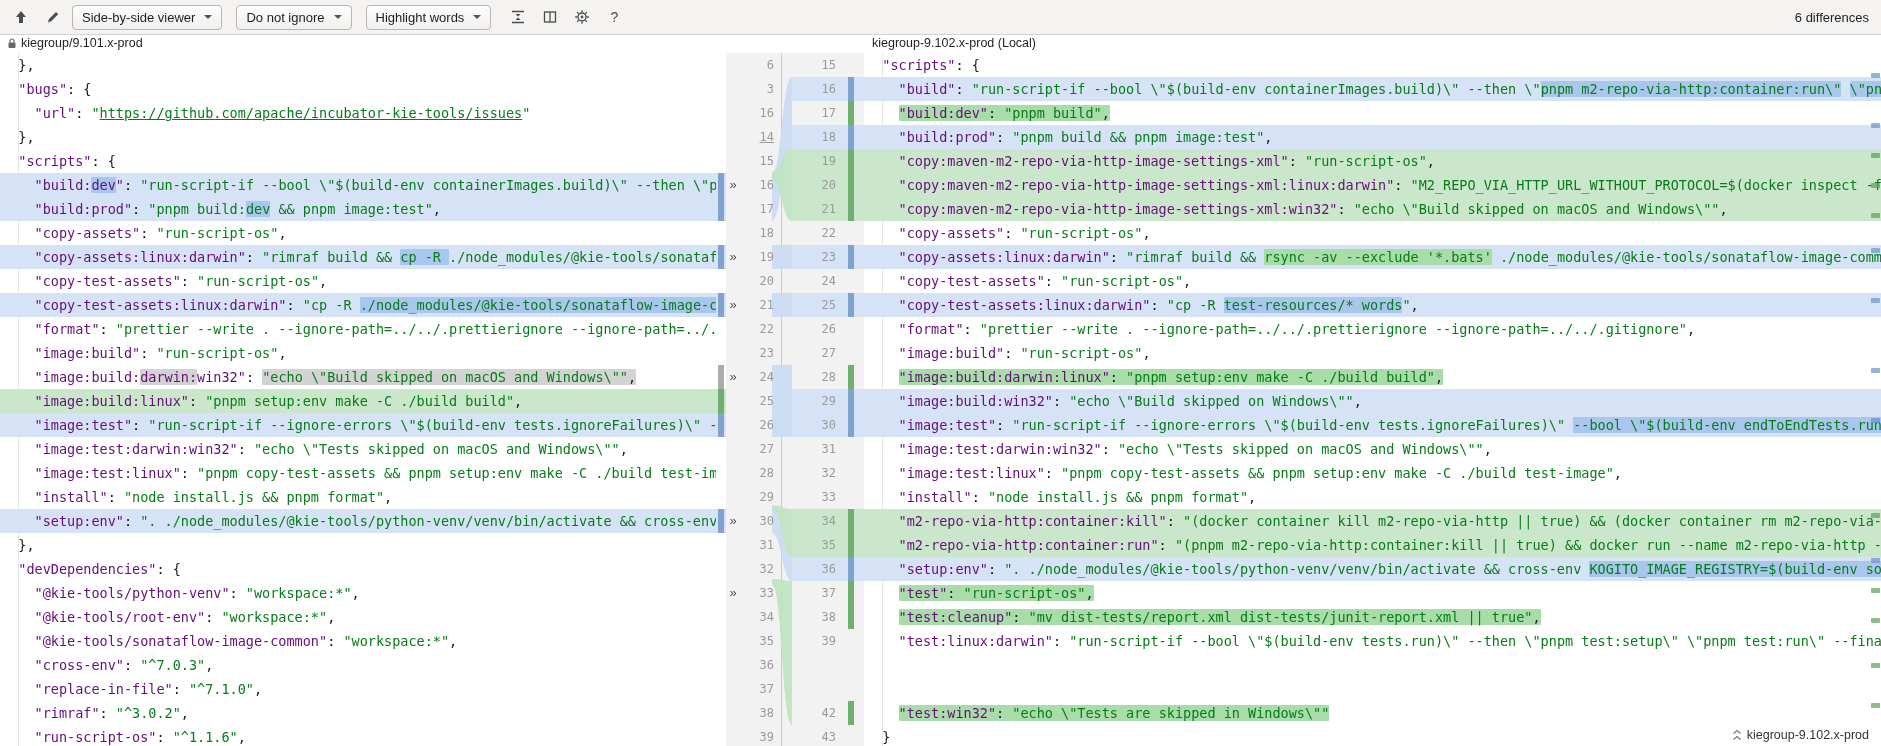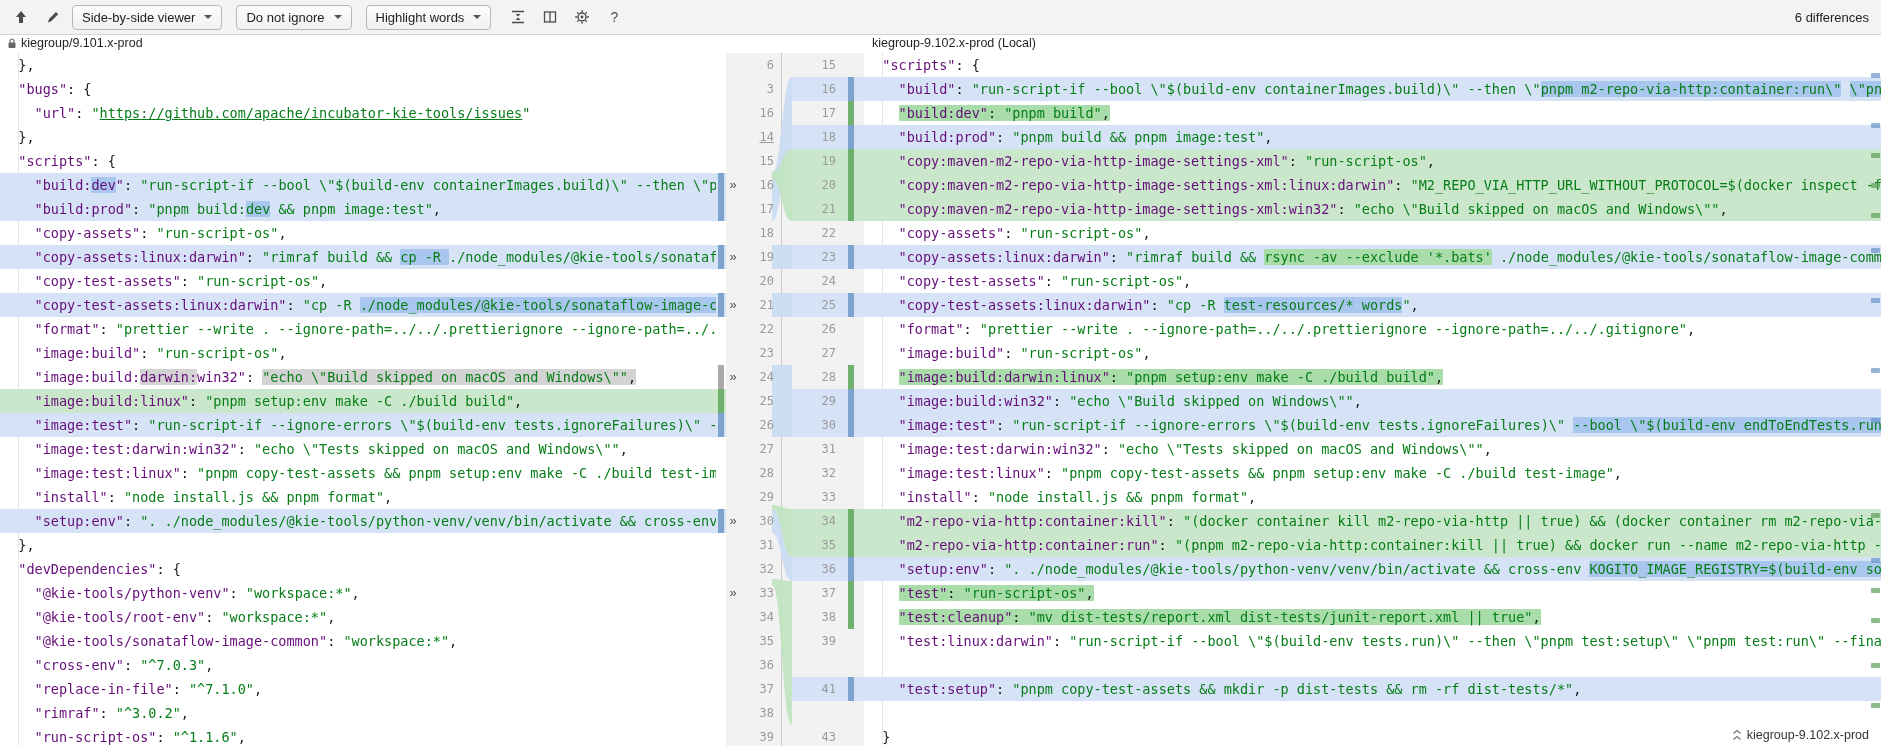--- a/index.html
+++ b/index.html
@@ -405,24 +405,24 @@
         </div>
         <div class="row" style="top: 552px;">
           <span class="num rnum">38</span>
           <span class="strip rstrip st-i"></span>
           <span class="code"><span class="sg-p">    </span><span class="sg-k h-g">"test:cleanup"</span><span class="sg-p h-g">: </span><span class="sg-s h-g">"mv dist-tests/report.xml dist-tests/junit-report.xml || true"</span><span class="sg-p h-g">,</span></span>
         </div>
         <div class="row" style="top: 576px;">
           <span class="num rnum">39</span>
           <span class="code"><span class="sg-p">    </span><span class="sg-k">"test:linux:darwin"</span><span class="sg-p">: </span><span class="sg-s">"run-script-if --bool \"$(build-env tests.run)\" --then \"pnpm test:setup\" \"pnpm test:run\" --finall</span></span>
         </div>
-        <div class="row bg-c" style="top: 624px;">
-          <span class="num rnum">41</span>
-          <span class="strip rstrip st-c"></span>
-          <span class="code"><span class="sg-p">    </span><span class="sg-k">"test:setup"</span><span class="sg-p">: </span><span class="sg-s">"pnpm copy-test-assets &amp;&amp; mkdir -p dist-tests &amp;&amp; rm -rf dist-tests/*"</span><span class="sg-p">,</span></span>
+        <div class="row" style="top: 648px;">
+          <span class="num rnum">42</span>
+          <span class="strip rstrip st-i"></span>
+          <span class="code"><span class="sg-p">    </span><span class="sg-k h-g">"test:win32"</span><span class="sg-p h-g">: </span><span class="sg-s h-g">"echo \"Tests are skipped in Windows\""</span></span>
         </div>
         <div class="row" style="top: 672px;">
           <span class="num rnum">43</span>
           <span class="code"><span class="sg-p">  }</span></span>
         </div>
       </div>
 
     <div class="vscroll" id="vscroll">
         <div class="smark sm-b" style="top: 20px;"></div>
         <div class="smark sm-b" style="top: 70px;"></div>

